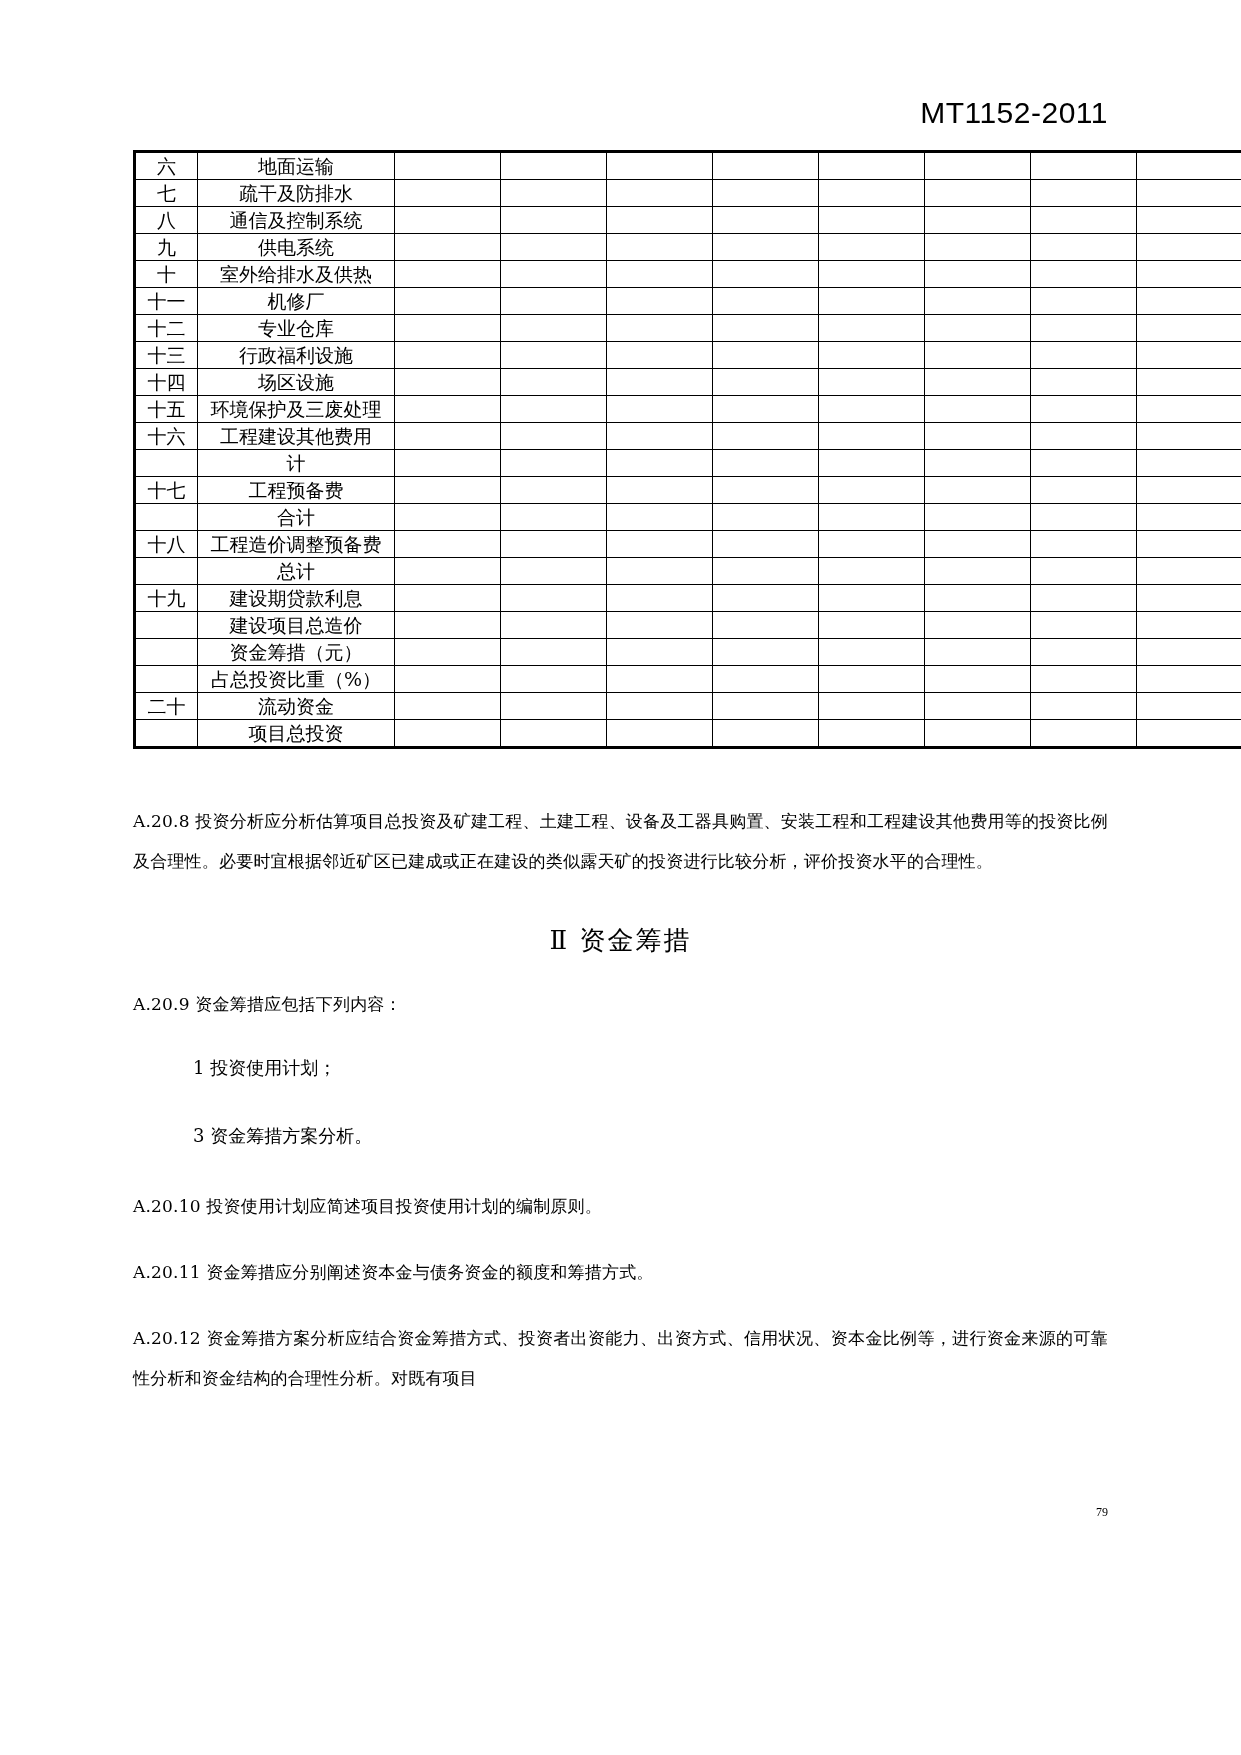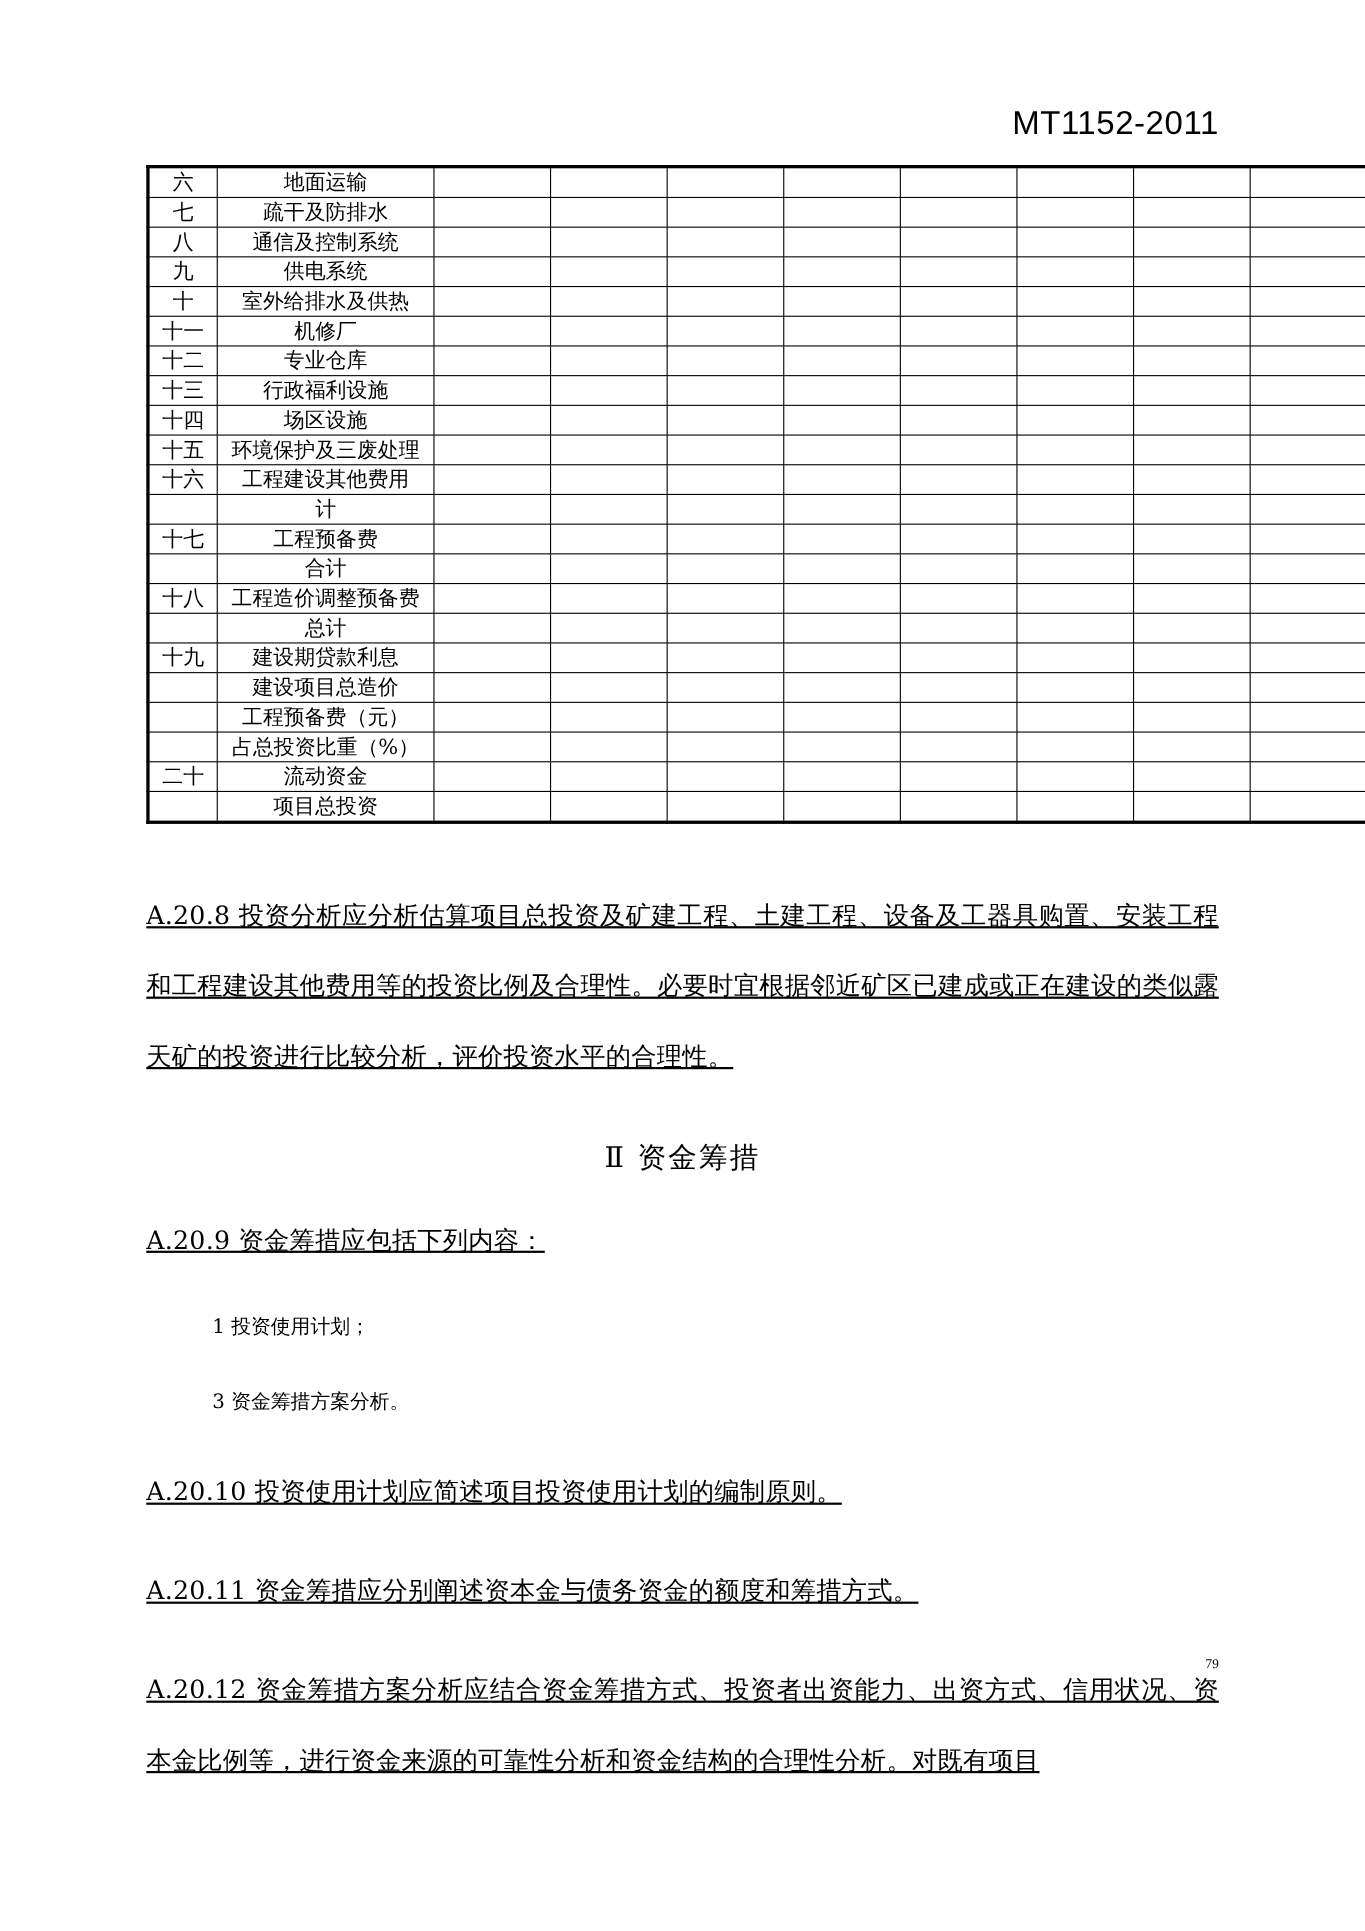--- a/index.html
+++ b/index.html
@@ -63,26 +63,25 @@
   td.col-name {
     width: 190px;
     text-align: center;
     padding-left: 6px;
   }
   td.col-val {
     width: 99px;
   }
   
   .para {
-    font-size: 23px;
-    line-height: 64px;
+    font-size: 17px;
+    line-height: 40px;
     margin-top: 34px;
     text-align: justify;
     letter-spacing: 0.2px;
-    text-decoration: underline;
   }
   .para.first {
     margin-top: 52px;
   }
   .section-title {
     text-align: center;
     font-size: 26px;
     font-weight: normal;
     margin-top: 42px;
     margin-bottom: 10px;
@@ -327,21 +326,21 @@
             <td class="col-val"></td>
             <td class="col-val"></td>
             <td class="col-val"></td>
             <td class="col-val"></td>
             <td class="col-val"></td>
             <td class="col-val"></td>
             <td class="col-val"></td>
           </tr>
           <tr>
             <td class="col-num"></td>
-            <td class="col-name">工程预备费（元）</td>
+            <td class="col-name">资金筹措（元）</td>
             <td class="col-val"></td>
             <td class="col-val"></td>
             <td class="col-val"></td>
             <td class="col-val"></td>
             <td class="col-val"></td>
             <td class="col-val"></td>
             <td class="col-val"></td>
             <td class="col-val"></td>
           </tr>
           <tr>

